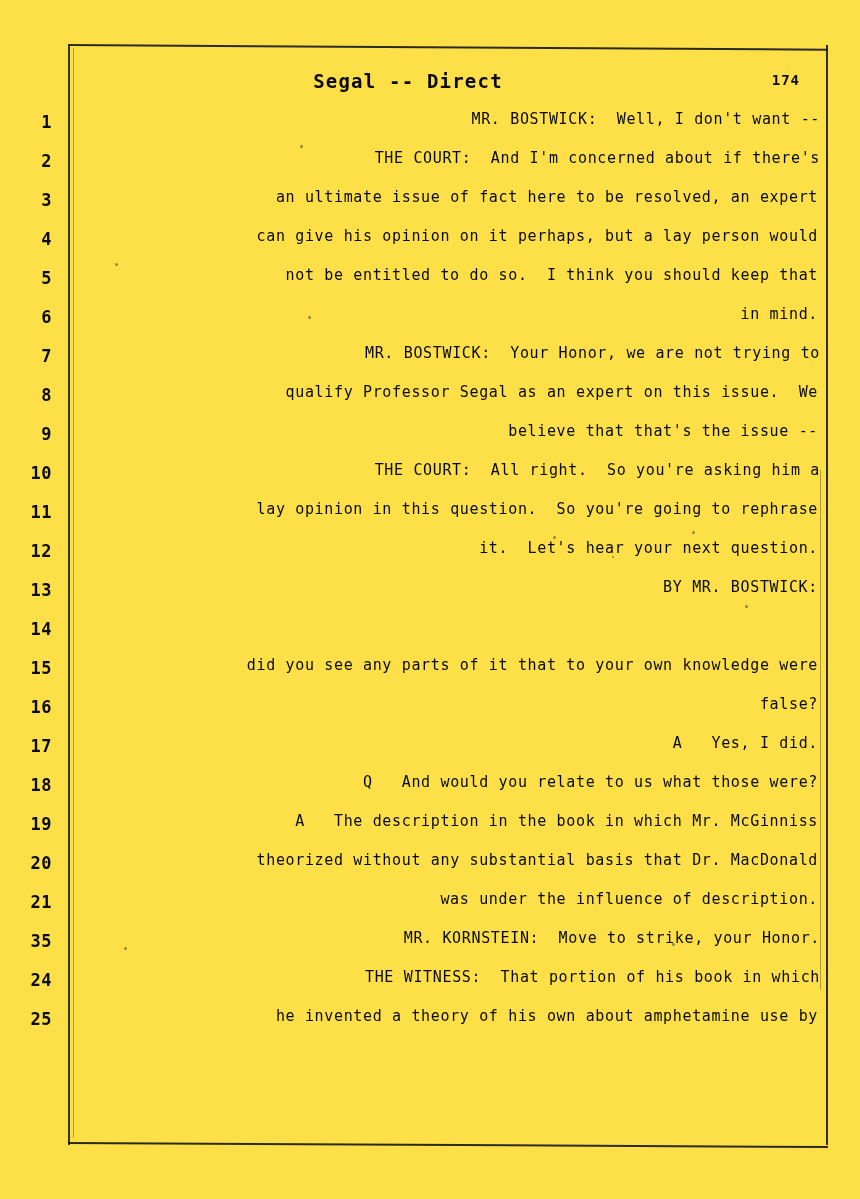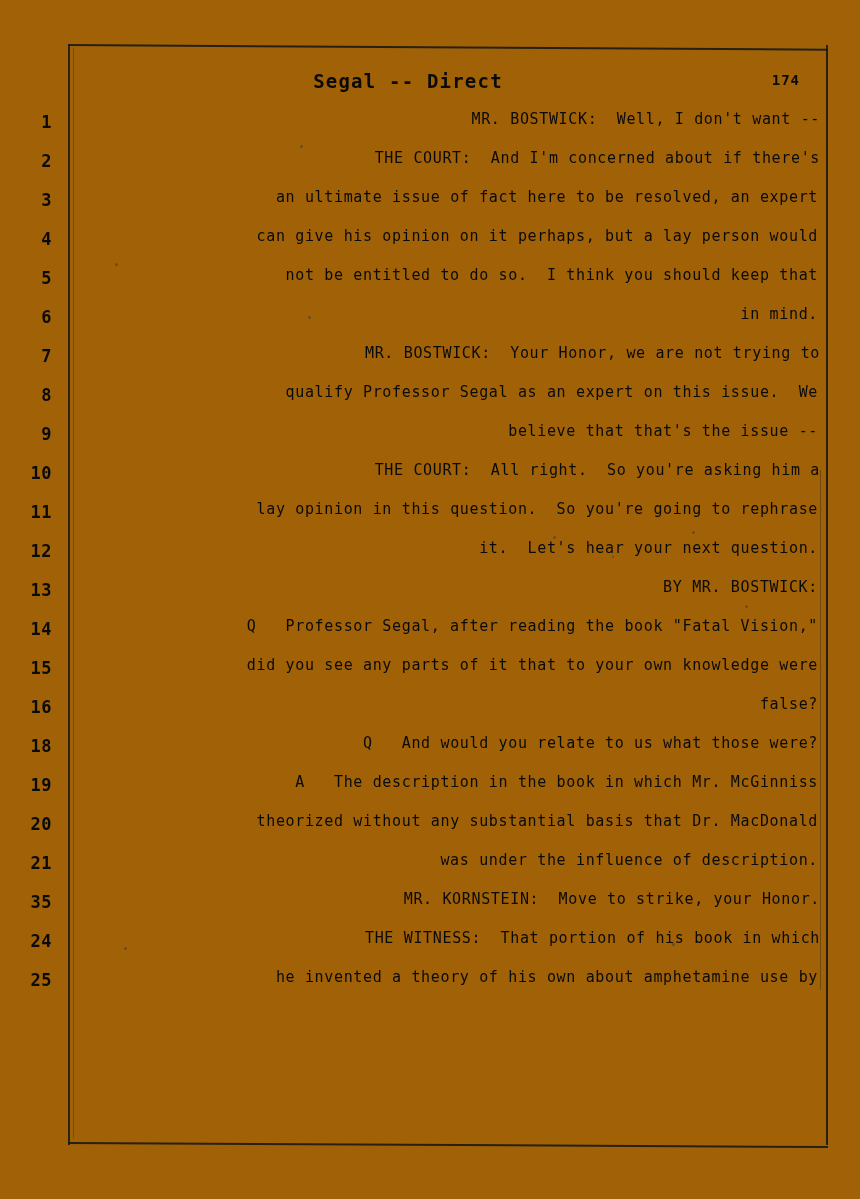--- a/index.html
+++ b/index.html
@@ -15,21 +15,21 @@
     overflow: hidden;
     font-family: "DejaVu Sans Mono", "Liberation Mono", monospace;
     color: #0a0a0a;
   }
 
   
   #page-sheet {
     position: absolute;
     left: 0; top: 0;
     width: 860px; height: 1199px;
-    background: #a16207;
+    background: #fde047;
   }
 
   .frame-line {
     position: absolute;
     background: #1a1a1a;
   }
   
   .frame-top {
     left: 68px;
     top: 44px;
@@ -218,29 +218,32 @@
       <div class="tline">
         <div class="lineno">12</div>
         <div class="ltext">it.  Let's hear your next question.</div>
       </div>
       <div class="tline">
         <div class="lineno">13</div>
         <div class="ltext">BY MR. BOSTWICK:</div>
       </div>
       <div class="tline">
         <div class="lineno">14</div>
-        <div class="ltext">Q   Professor Segal, after reading the book "Fatal Vision,"</div>
       </div>
       <div class="tline">
         <div class="lineno">15</div>
         <div class="ltext">did you see any parts of it that to your own knowledge were</div>
       </div>
       <div class="tline">
         <div class="lineno">16</div>
         <div class="ltext">false?</div>
+      </div>
+      <div class="tline">
+        <div class="lineno">17</div>
+        <div class="ltext">A   Yes, I did.</div>
       </div>
       <div class="tline">
         <div class="lineno">18</div>
         <div class="ltext">Q   And would you relate to us what those were?</div>
       </div>
       <div class="tline">
         <div class="lineno">19</div>
         <div class="ltext">A   The description in the book in which Mr. McGinniss</div>
       </div>
       <div class="tline">

